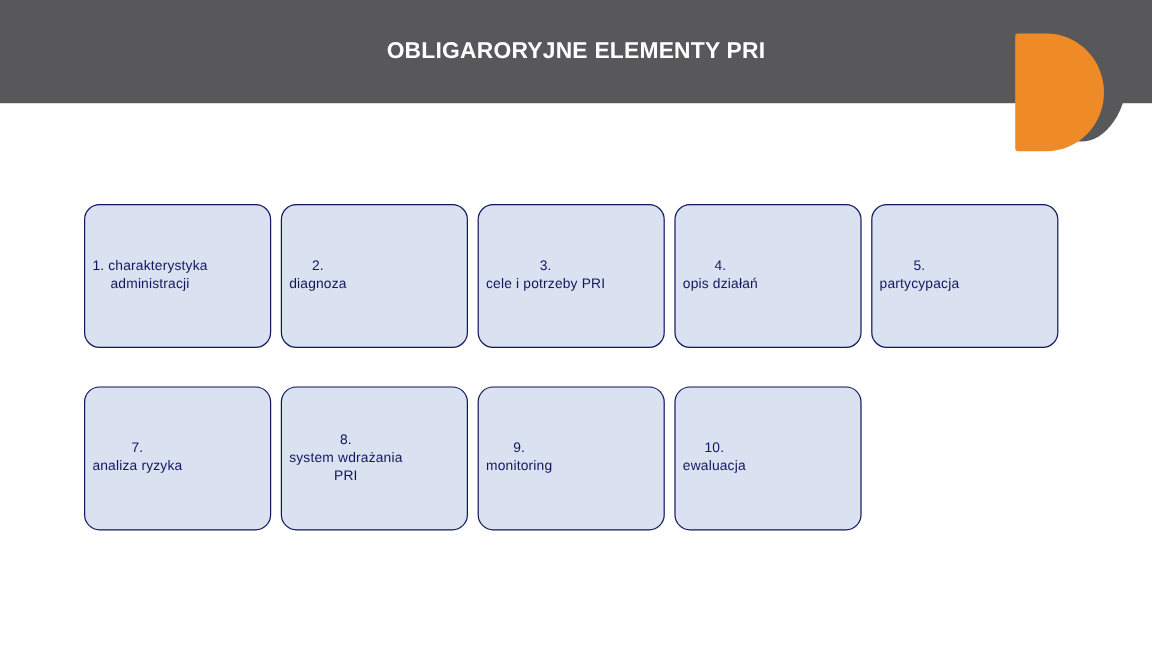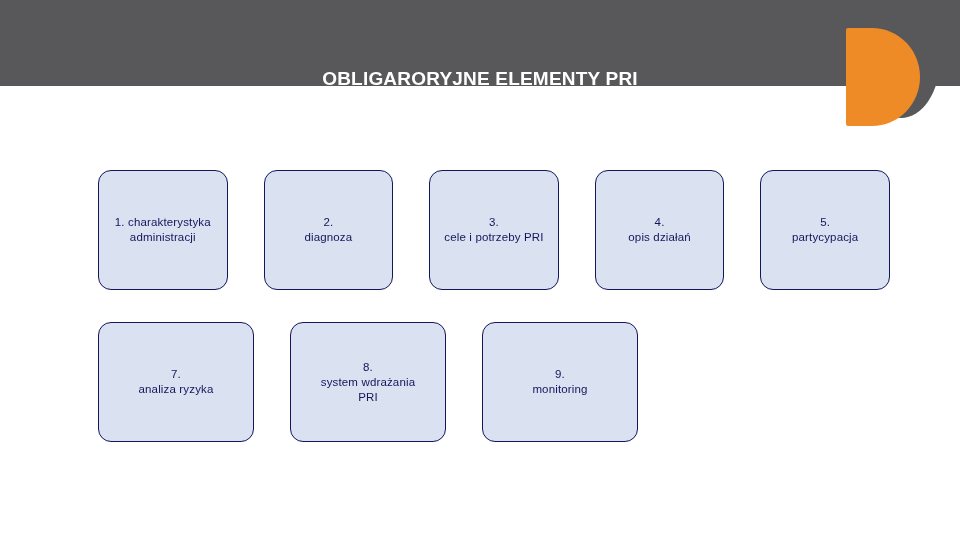--- a/index.html
+++ b/index.html
@@ -34,21 +34,20 @@
     display: flex;
     align-items: center;
     justify-content: center;
     color: #ffffff;
     font-size: 19px;
     font-weight: bold;
     letter-spacing: 0.2px;
     font-family: "Liberation Sans", sans-serif;
     white-space: nowrap;
     z-index: 3;
-    margin-top: 36px;
   }
 
   
   .gray-lobe {
     position: absolute;
     left: 862px;
     top: 0px;
     width: 78px;
     height: 118px;
     background: #58585a;
@@ -89,23 +88,21 @@
   }
   .node-box {
     width: 156px;
     height: 120px;
     box-sizing: border-box;
     background: #dae1f0;
     border: 1.4px solid #12175c;
     border-radius: 13px;
     display: flex;
     align-items: center;
-    justify-content: center;
     padding: 4px 6px;
-    margin-left: 28px;
   }
   .node-label {
     color: #12175c;
     font-size: 11.5px;
     line-height: 15px;
     text-align: center;
     font-family: "Liberation Sans", sans-serif;
     white-space: pre-line;
     letter-spacing: 0.15px;
   }
@@ -152,15 +149,19 @@
     </div>
     <div class="node-box">
       <span class="node-label">8.
 system wdrażania
 PRI</span>
     </div>
     <div class="node-box">
       <span class="node-label">9.
 monitoring</span>
     </div>
+    <div class="node-box">
+      <span class="node-label">10.
+ewaluacja</span>
+    </div>
   </div>
 
 </div>
 
 </body></html>

